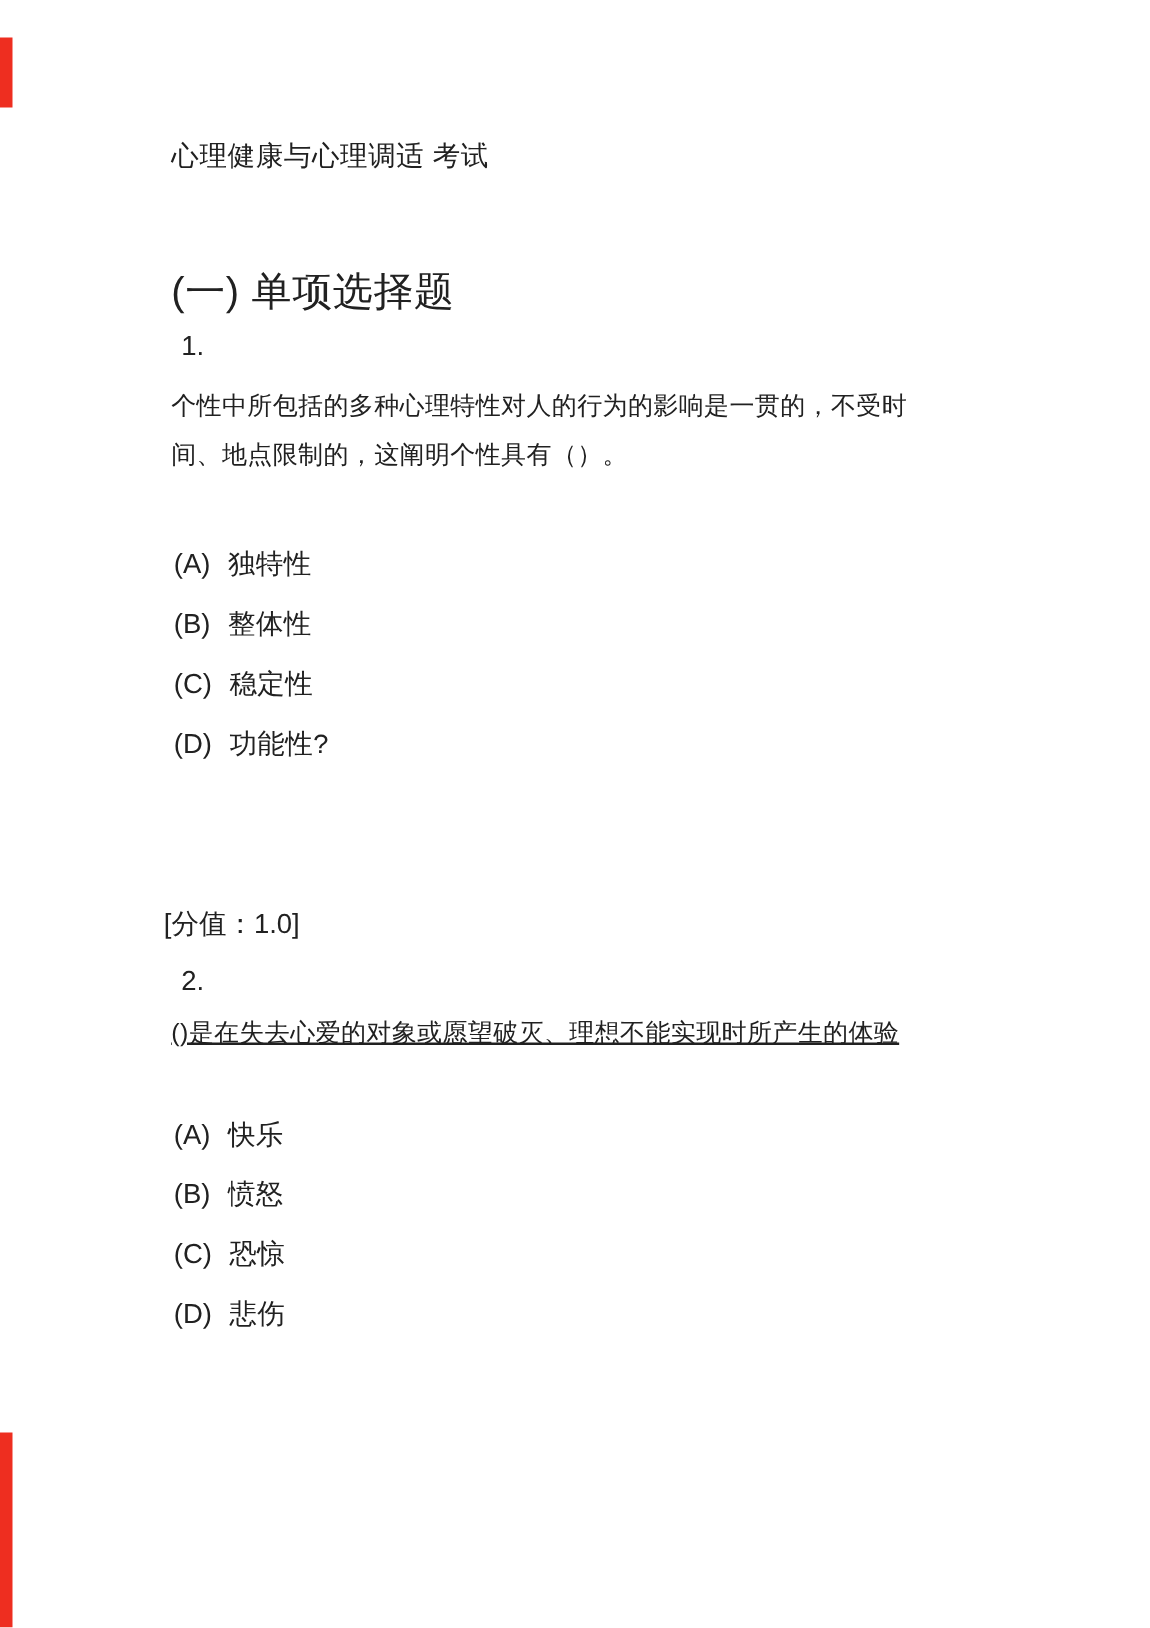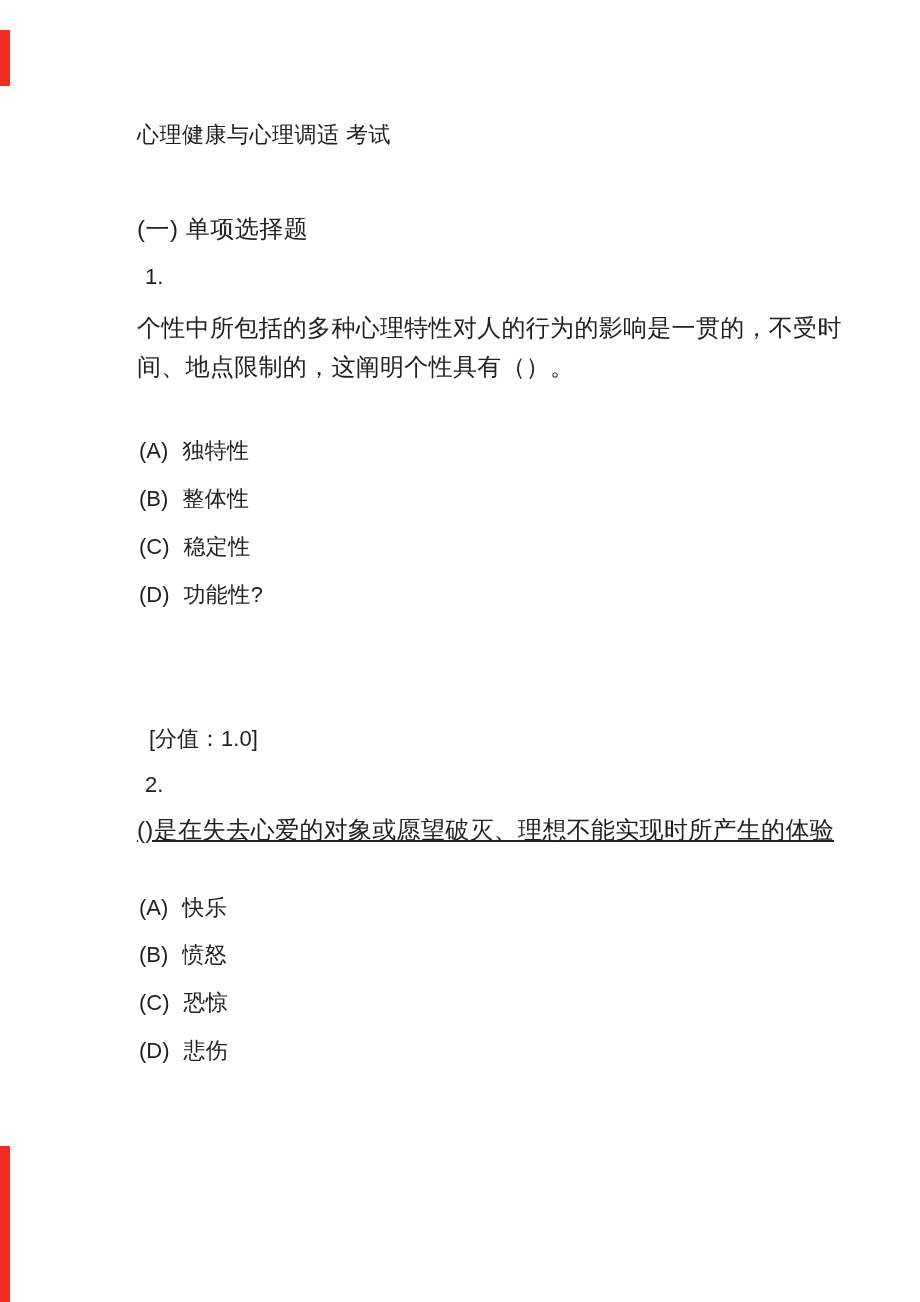--- a/index.html
+++ b/index.html
@@ -15,41 +15,41 @@
     font-family: "Liberation Sans", sans-serif;
     color: #212121;
   }
   .abs {
     position: absolute;
     white-space: pre;
     line-height: 1.18;
   }
   .doc-title {
     left: 137px;
-    top: 122px;
+    top: 112px;
     font-size: 22px;
     letter-spacing: 0.5px;
   }
   .section-heading {
     left: 137px;
     top: 215px;
-    font-size: 24px;
+    font-size: 32px;
     letter-spacing: 0.5px;
   }
   .q-number {
     left: 145px;
     font-size: 22px;
   }
   .q-line {
     left: 137px;
-    font-size: 24px;
+    font-size: 20px;
     letter-spacing: 0.3px;
   }
   .score-label {
-    left: 149px;
+    left: 131px;
     font-size: 22px;
     text-align: center;
   }
   .opt-row {
     position: absolute;
     left: 139px;
     font-size: 22px;
     display: flex;
     align-items: baseline;
   }

